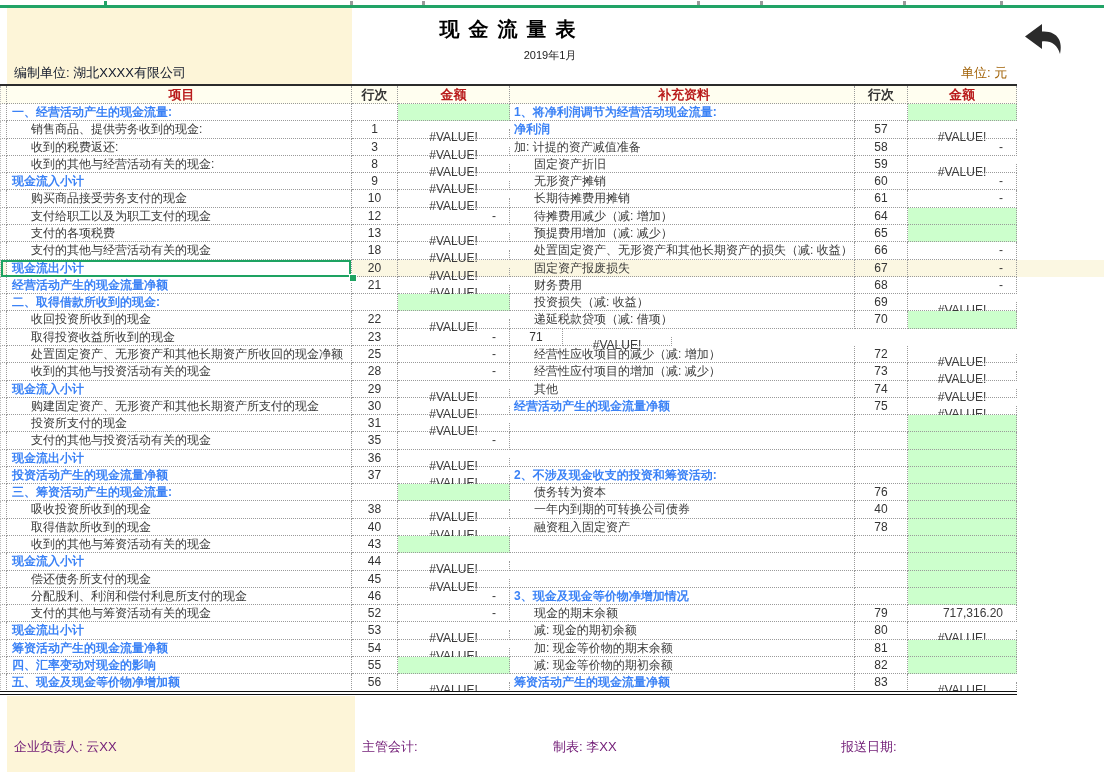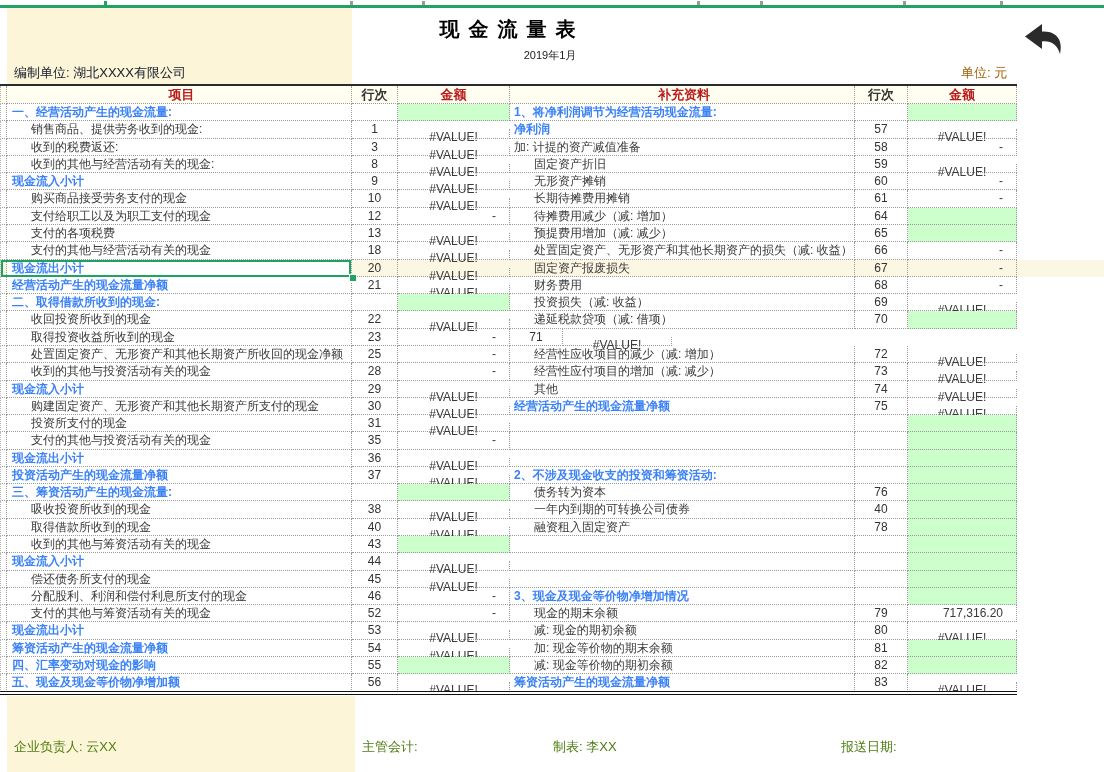--- a/index.html
+++ b/index.html
@@ -55,21 +55,21 @@
     border:2px solid #1EA362;box-sizing:border-box;pointer-events:none;}
   .fill-handle{position:absolute;left:349px;top:274px;width:6px;height:6px;background:#1EA362;border:1px solid #fff;}
   .hl-ext{position:absolute;left:1017px;top:259.5px;width:87px;height:17.3px;background:#FBF7E2;}
 
   .dbl-line{position:absolute;left:0;top:691px;width:1017px;height:4px;
     border-top:1.5px solid #111;border-bottom:1px solid #111;box-sizing:border-box;background:#fff;}
 
   
   .footer{position:absolute;left:0;top:695px;width:1104px;height:77px;background:#fff;}
   .footer-yellow{position:absolute;left:7px;top:1px;width:348px;height:76px;background:#FDF5D8;}
-  .sig{position:absolute;top:43px;font-size:13px;color:#4d7c0f;white-space:nowrap;}
+  .sig{position:absolute;top:43px;font-size:13px;color:#701a75;white-space:nowrap;}
   .sig1{left:14px;} .sig2{left:362px;} .sig3{left:553px;} .sig4{left:841px;}
 </style>
 </head>
 <body>
 
 <div class="screen">
 
   <div class="top-strip">
     <div class="col-frag green" style="left:104px"></div>
     <div class="col-frag" style="left:350px"></div>

